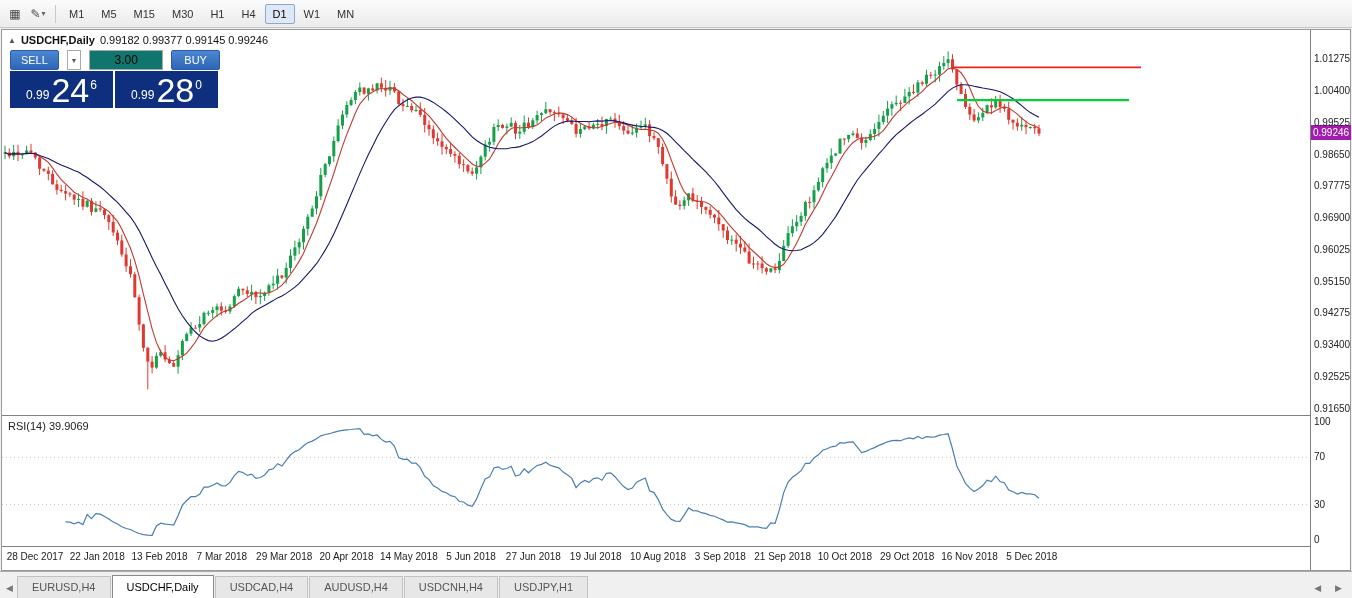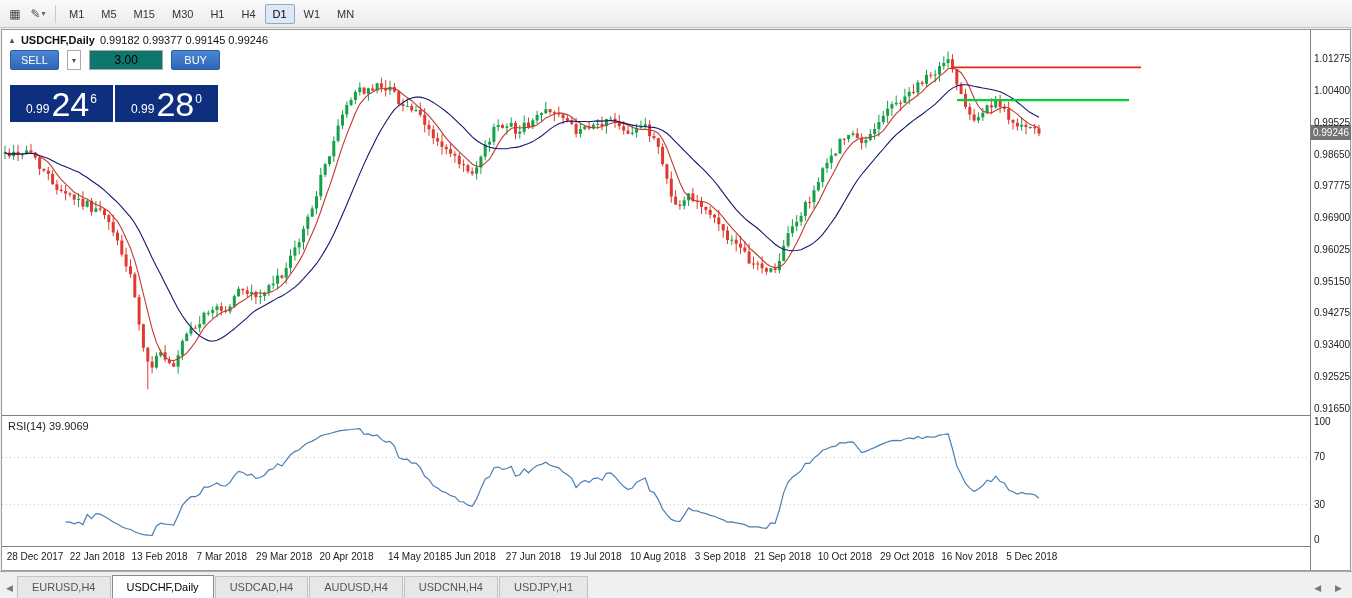--- a/index.html
+++ b/index.html
@@ -42,21 +42,21 @@
 
   
   .trade-panel { position:absolute; left:8px; top:20px; width:210px; }
   .tp-row1 { display:flex; height:20px; gap:8px; }
   .tp-btn { width:54px; height:20px; background:linear-gradient(#4b87d3,#2f66b5); color:#fff; font-size:11px;
     display:flex; align-items:center; justify-content:center; border:1px solid #2a5ba8; border-radius:2px; }
   .tp-dd { width:16px; height:20px; background:#fff; border:1px solid #aaa; font-size:7px; color:#555;
     display:flex; align-items:center; justify-content:center; }
   .tp-vol { width:82px; height:20px; background:#0f766e; border:1px solid #aaa; font-size:12px; color:#000;
     display:flex; align-items:center; justify-content:center; }
-  .tp-row2 { display:flex; gap:2px; margin-top:15px; }
+  .tp-row2 { display:flex; gap:2px; margin-top:1px; }
   .tp-price { width:103px; height:37px; background:#0d2f7e; color:#fff; display:flex; align-items:flex-end;
     justify-content:center; padding-bottom:4px; }
   .tp-price .pre { font-size:12px; margin-right:2px; margin-bottom:2px; }
   .tp-price .big { font-size:34px; font-weight:normal; line-height:27px; }
   .tp-price .sup { font-size:12px; margin-bottom:12px; margin-left:1px; }
 
   
   .tabbar { position:absolute; left:0; top:571px; width:1352px; height:27px; background:#f0f0f0;
     border-top:1px solid #aaa; display:flex; align-items:flex-end; padding:0 2px; }
   .tab-scroll { font-size:9px; color:#777; padding:4px 4px 5px 4px; }
@@ -618,35 +618,35 @@
 
     <div class="rsi-label">RSI(14) 39.9069</div>
 
     <div class="date-axis">
         <span class="date-label" style="left: -4px;">28 Dec 2017</span>
         <span class="date-label" style="left: 58.3px;">22 Jan 2018</span>
         <span class="date-label" style="left: 120.6px;">13 Feb 2018</span>
         <span class="date-label" style="left: 182.9px;">7 Mar 2018</span>
         <span class="date-label" style="left: 245.2px;">29 Mar 2018</span>
         <span class="date-label" style="left: 307.5px;">20 Apr 2018</span>
-        <span class="date-label" style="left: 369.8px; text-align: right;">14 May 2018</span>
+        <span class="date-label" style="left: 369.8px;">14 May 2018</span>
         <span class="date-label" style="left: 432.1px;">5 Jun 2018</span>
         <span class="date-label" style="left: 494.4px;">27 Jun 2018</span>
         <span class="date-label" style="left: 556.7px;">19 Jul 2018</span>
         <span class="date-label" style="left: 619px;">10 Aug 2018</span>
         <span class="date-label" style="left: 681.3px;">3 Sep 2018</span>
         <span class="date-label" style="left: 743.6px;">21 Sep 2018</span>
         <span class="date-label" style="left: 805.9px;">10 Oct 2018</span>
         <span class="date-label" style="left: 868.2px;">29 Oct 2018</span>
         <span class="date-label" style="left: 930.5px;">16 Nov 2018</span>
         <span class="date-label" style="left: 992.8px;">5 Dec 2018</span>
       </div>
 
     <div class="price-axis">
-      <div class="price-badge" style="top: 94.933px; background: #737373;">0.99246</div>
+      <div class="price-badge" style="top: 94.933px; background: #a21caf;">0.99246</div>
     <div class="axis-label" style="top: 23.2382px;">1.01275</div>
         <div class="axis-label" style="top: 55.0189px;">1.00400</div>
         <div class="axis-label" style="top: 86.7995px;">0.99525</div>
         <div class="axis-label" style="top: 118.58px;">0.98650</div>
         <div class="axis-label" style="top: 150.361px;">0.97775</div>
         <div class="axis-label" style="top: 182.142px;">0.96900</div>
         <div class="axis-label" style="top: 213.922px;">0.96025</div>
         <div class="axis-label" style="top: 245.703px;">0.95150</div>
         <div class="axis-label" style="top: 277.483px;">0.94275</div>
         <div class="axis-label" style="top: 309.264px;">0.93400</div>

